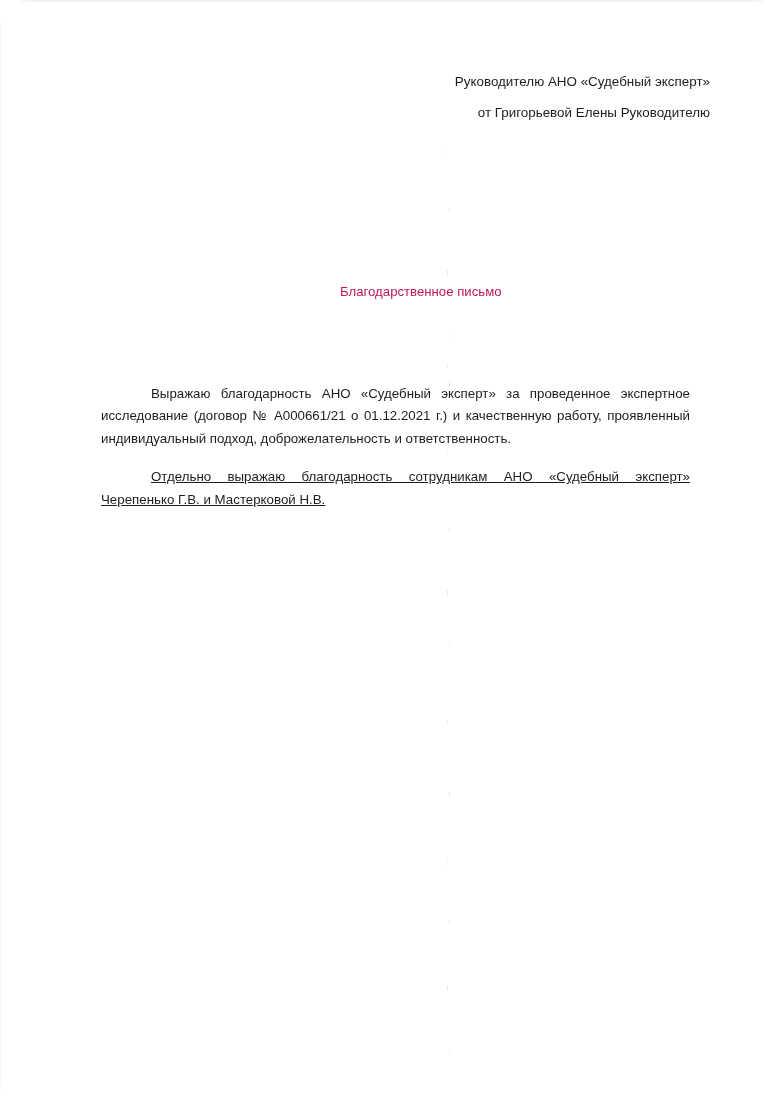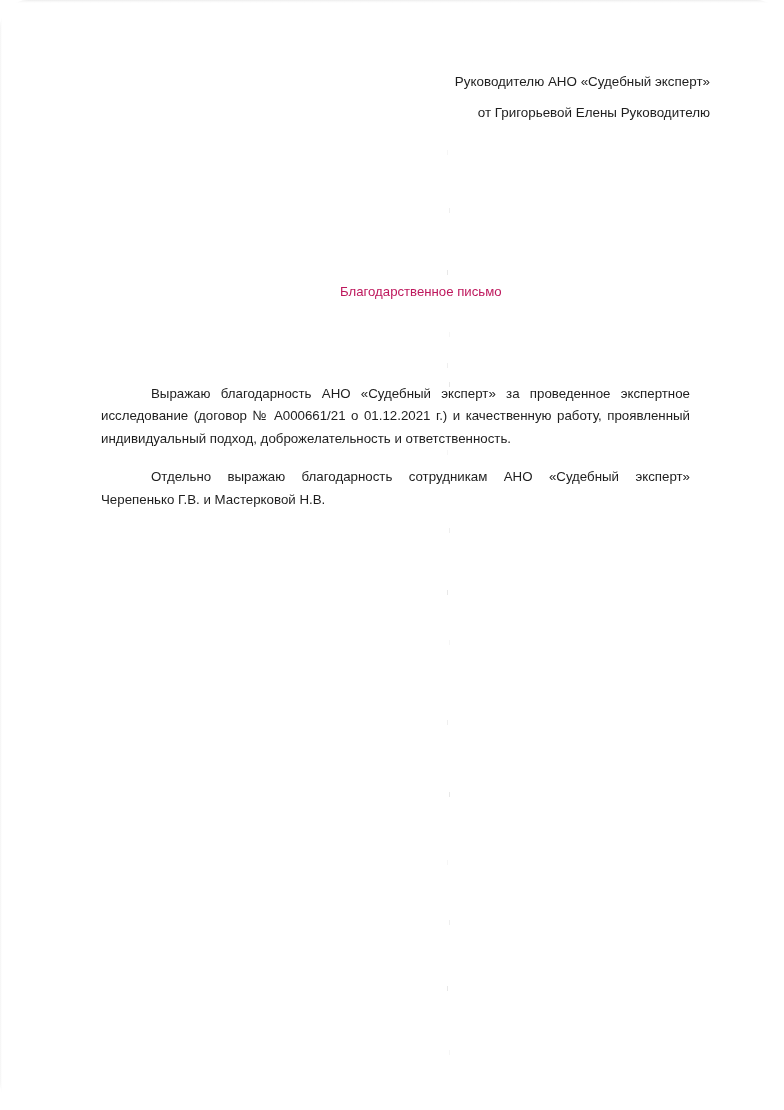--- a/index.html
+++ b/index.html
@@ -75,21 +75,21 @@
   }
   .body-block p {
     margin: 0 0 16px 0;
     font-size: 13.3px;
     line-height: 22.4px;
     text-align: justify;
     text-indent: 50px;
     color: #1e1e1e;
     hyphens: none;
   }
-  .body-block p:last-child { margin-bottom: 0; }
+  .body-block p:last-child { margin-bottom: 0; text-decoration: underline; }
 
   
   .sign-zone {
     position: absolute;
     left: 0; top: 560px;
     width: 784px; height: 110px;
   }
 </style>
 </head>
 <body>

